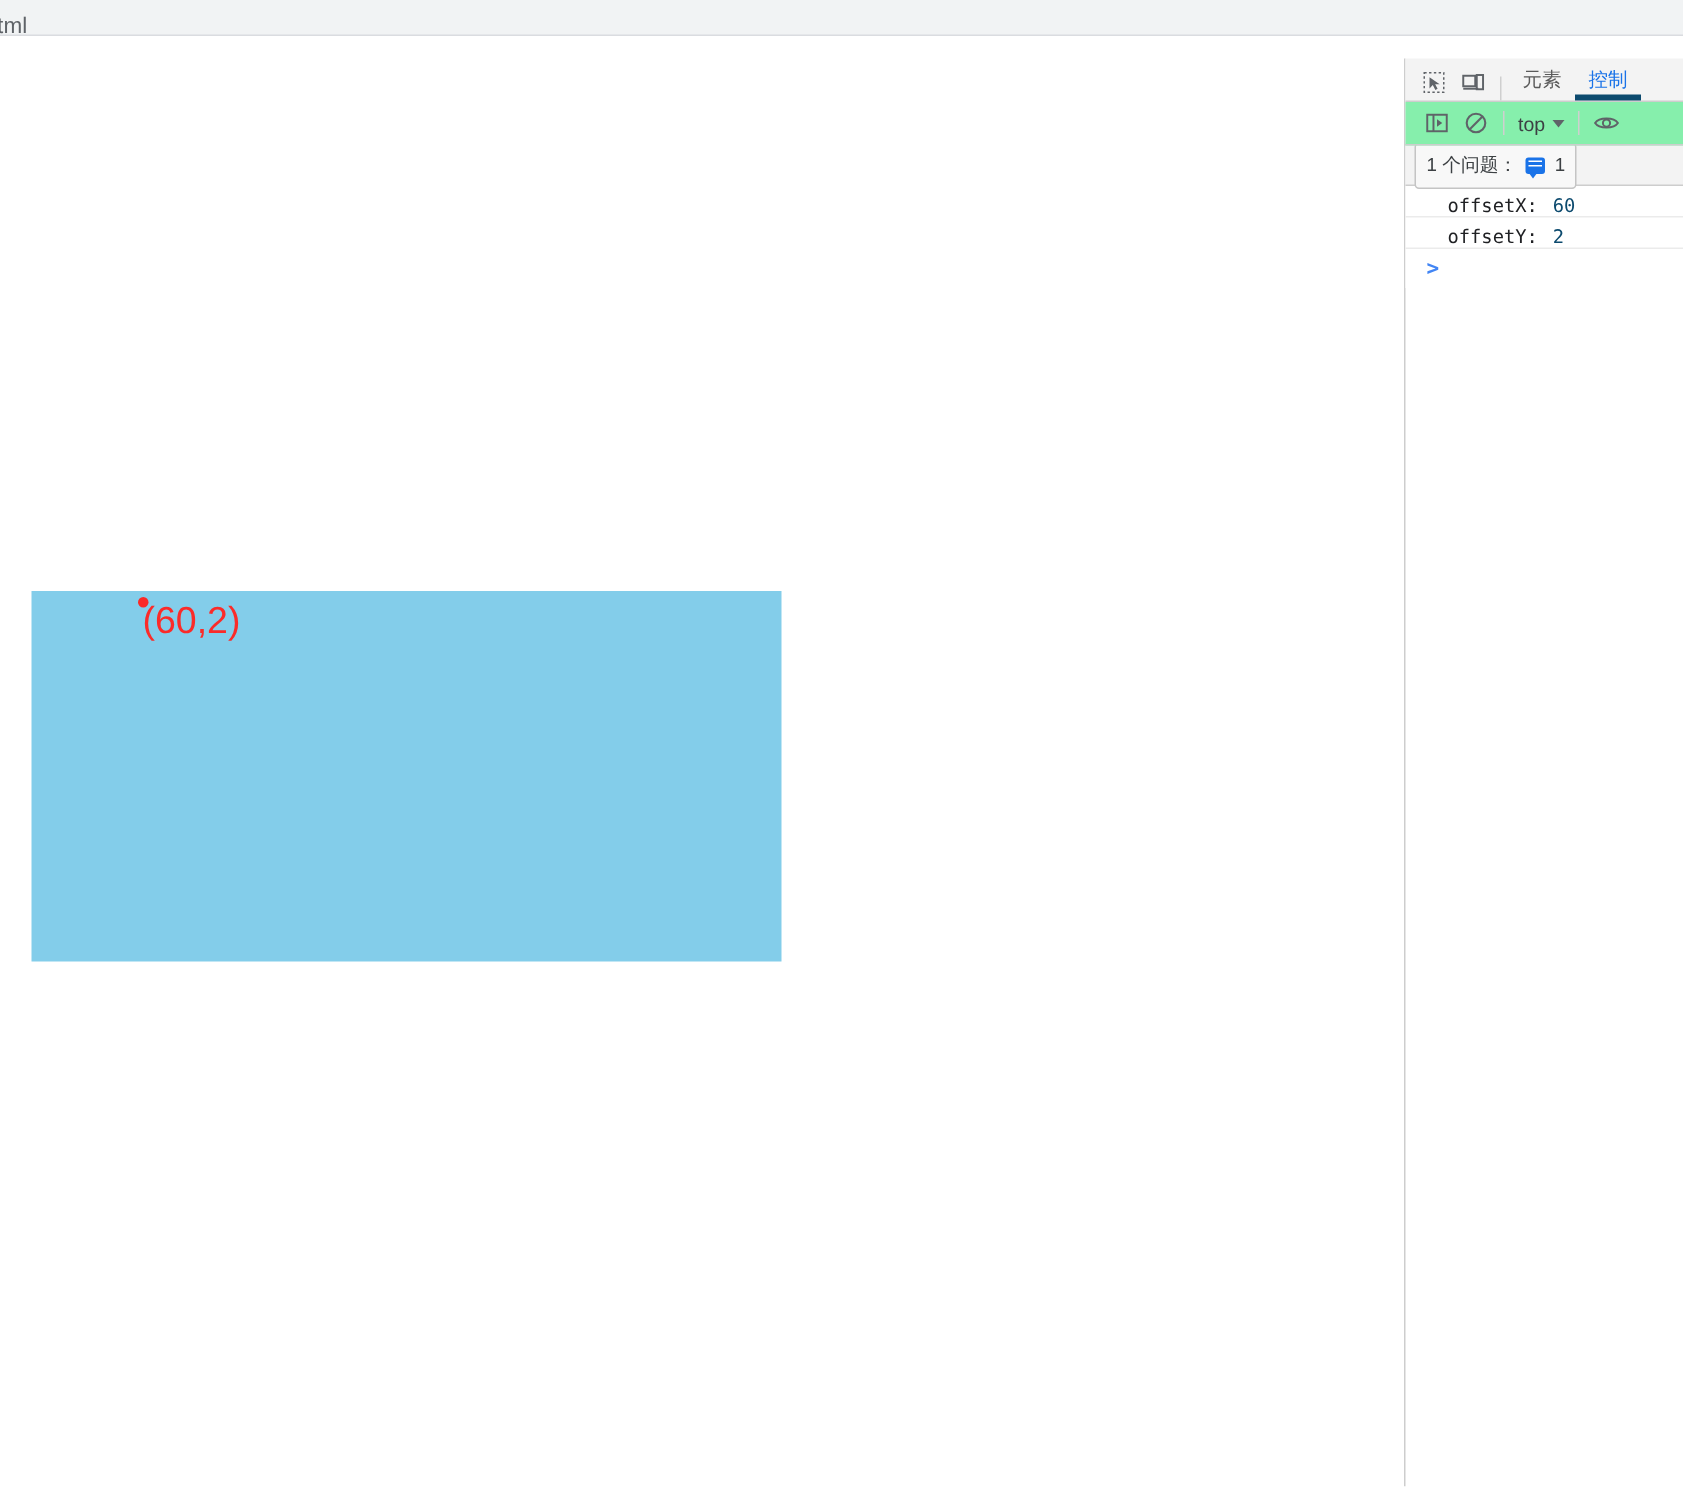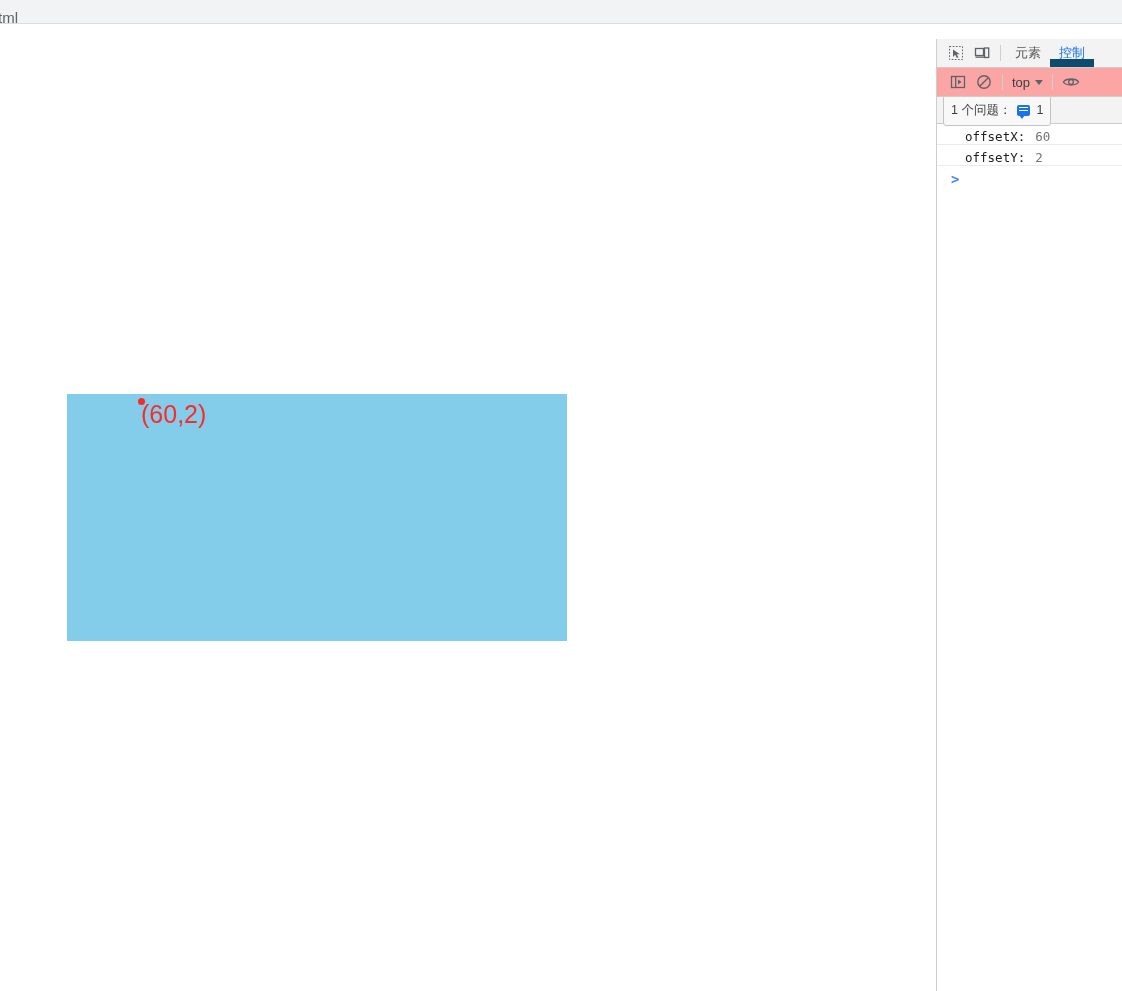--- a/index.html
+++ b/index.html
@@ -40,21 +40,20 @@
 
   
   .page-viewport {
     position: absolute;
     left: 0;
     top: 39px;
     width: 936px;
     height: 952px;
     background: #ffffff;
     overflow: hidden;
-    margin-left: 46px;
   }
 
   .demo-box {
     position: absolute;
     left: 21px;
     top: 355px;      
     width: 500px;
     height: 247px;
     background: #83cdea;
   }
@@ -100,27 +99,27 @@
     background: #ffffff;
     border-left: 1px solid #cdcdcd;
   }
 
   .dt-toolbar {
     position: relative;
     height: 29px;
     background: #f3f3f3;
     border-bottom: 1px solid #cdcdcd;
     display: flex;
-    align-items: center;
+    align-items: flex-end;
     padding-left: 6px;
   }
   .dt-toolbar-2 {
     position: relative;
     height: 29px;
-    background: #fca5a5;
+    background: #86efac;
     border-bottom: 1px solid #cdcdcd;
     display: flex;
     align-items: center;
     padding-left: 8px;
   }
 
   .icon-btn {
     width: 26px;
     height: 24px;
     display: flex;
@@ -144,21 +143,21 @@
     color: #5a5a5a;
     padding: 0 9px;
     height: 28px;
     line-height: 28px;
     cursor: pointer;
     white-space: nowrap;
     flex: 0 0 auto;
   }
   .dt-tab.active {
     color: #1a73e8;
-    border-bottom: 8px solid #0c4a6e;
+    border-bottom: 4px solid #0c4a6e;
     font-weight: 400;
   }
 
   .ctx-select {
     display: flex;
     align-items: center;
     gap: 5px;
     font-size: 13px;
     color: #3c4043;
     padding: 0 4px;
@@ -228,21 +227,21 @@
   .console-row {
     height: 21px;
     display: flex;
     align-items: flex-end;
     border-bottom: 1px solid #ebebeb;
     padding-left: 28px;
     font-size: 12.5px;
     white-space: nowrap;
   }
   .console-key { color: #202124; }
-  .console-val { color: #737373; margin-left: 10px; }
+  .console-val { color: #0c4a6e; margin-left: 10px; }
 
   .console-prompt {
     height: 26px;
     display: flex;
     align-items: center;
     padding-left: 14px;
     cursor: text;
   }
   .prompt-caret {
     color: #4285f4;

